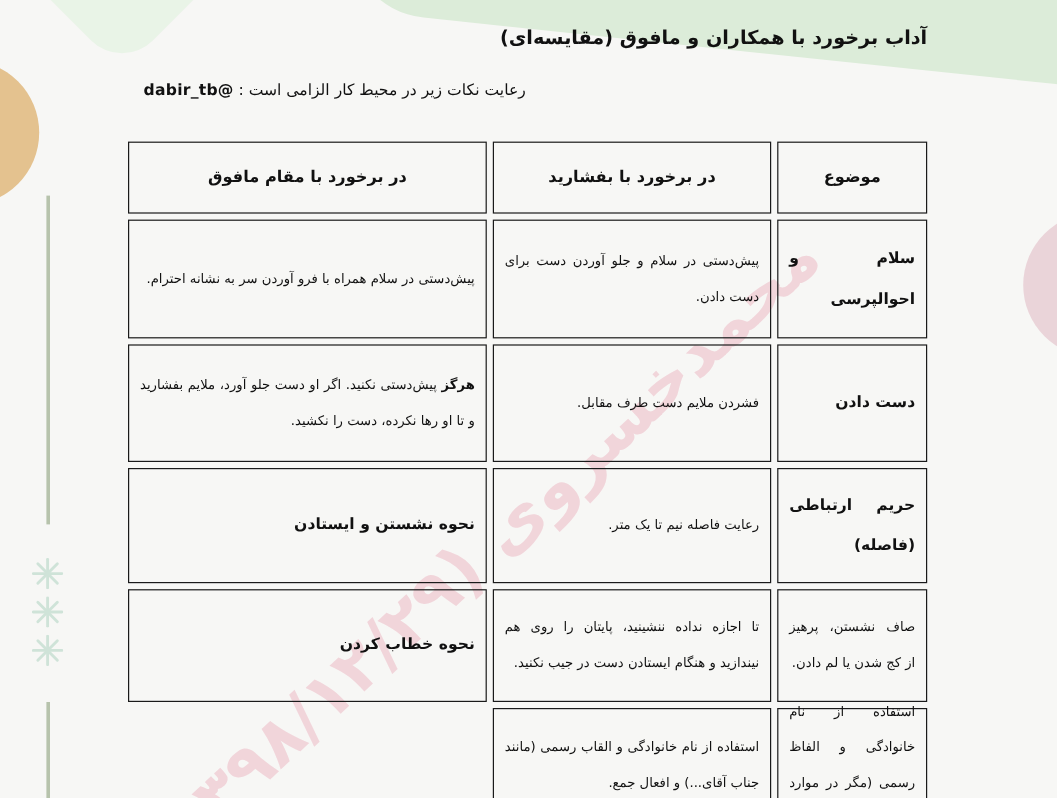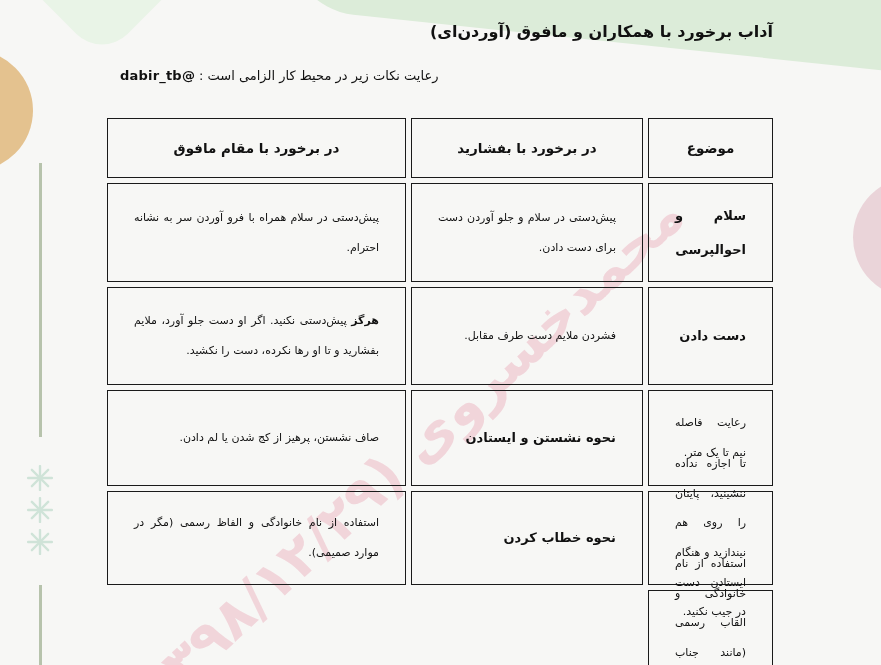--- a/index.html
+++ b/index.html
@@ -79,21 +79,21 @@
     position:absolute;z-index:2;
     top:118px;right:108px;
     display:grid;
     grid-template-columns:125px 232px 299px; 
     grid-template-rows:60px 99px 98px 96px 94px 96px;
     column-gap:5px;row-gap:5px;
   }
   .cell{
     border:1.5px solid #1a1a1a;
     display:flex;align-items:center;
-    padding:4px 26px;
+    padding:4px 9px;
     box-sizing:border-box;
     background:transparent;
   }
   .cell .txt{
     width:100%;
     font-size:11px;
     line-height:2.7;
     text-align:justify;
   }
   .cell.head{justify-content:center;}
@@ -133,21 +133,21 @@
     <svg viewBox="0 0 24 24" fill="none" stroke="currentColor" stroke-width="2.2" stroke-linecap="round">
       <line x1="12" y1="1" x2="12" y2="23"></line>
         <line x1="1" y1="12" x2="23" y2="12"></line>
       <line x1="4.5" y1="4.5" x2="19.5" y2="19.5"></line>
         <line x1="19.5" y1="4.5" x2="4.5" y2="19.5"></line>
     </svg>
   </div>
 
   <div class="watermark">محمدخسروی (۱۳۹۸/۱۲/۲۹)</div>
 
-  <div class="doc-title">آداب برخورد با همکاران و مافوق (آوردن‌ای)</div>
+  <div class="doc-title">آداب برخورد با همکاران و مافوق (مقایسه‌ای)</div>
   <div class="doc-subtitle">
     <span>رعایت نکات زیر در محیط کار الزامی است :</span>
     <span class="handle">@dabir_tb</span>
   </div>
 
   <div class="cmp-table">
 
     <div class="cell head">
       <span class="txt">موضوع</span>
     </div>
@@ -171,20 +171,23 @@
     <div class="cell subject">
       <span class="txt">دست دادن</span>
     </div>
     <div class="cell">
       <span class="txt">فشردن ملایم دست طرف مقابل.</span>
     </div>
     <div class="cell">
       <span class="txt"><span></span><b>هرگز</b><span> پیش‌دستی نکنید. اگر او دست جلو آورد، ملایم بفشارید و تا او رها نکرده، دست را نکشید.</span></span>
     </div>
 
+    <div class="cell subject">
+      <span class="txt">حریم ارتباطی (فاصله)</span>
+    </div>
     <div class="cell">
       <span class="txt">رعایت فاصله نیم تا یک متر.</span>
     </div>
 
     <div class="cell subject">
       <span class="txt">نحوه نشستن و ایستادن</span>
     </div>
     <div class="cell">
       <span class="txt">صاف نشستن، پرهیز از کج شدن یا لم دادن.</span>
     </div>

